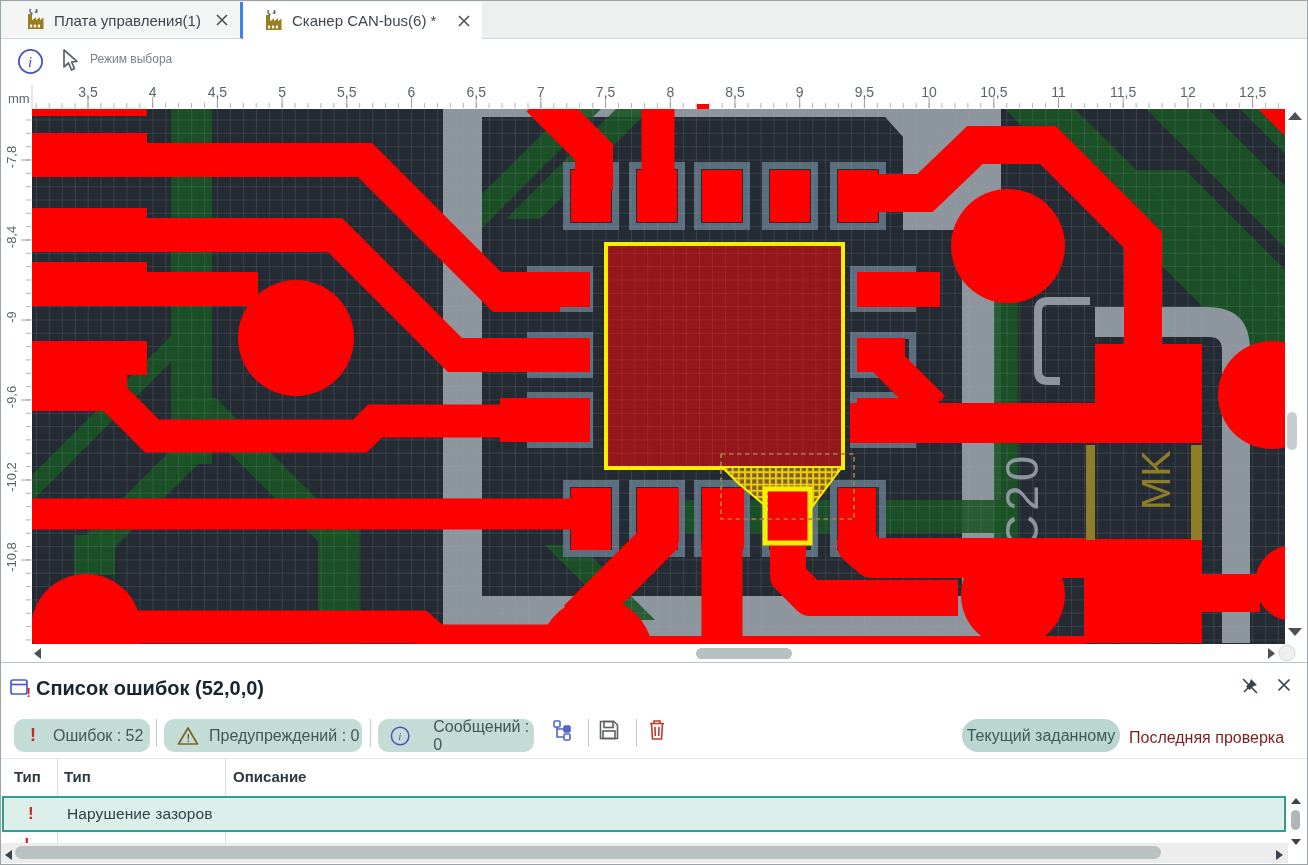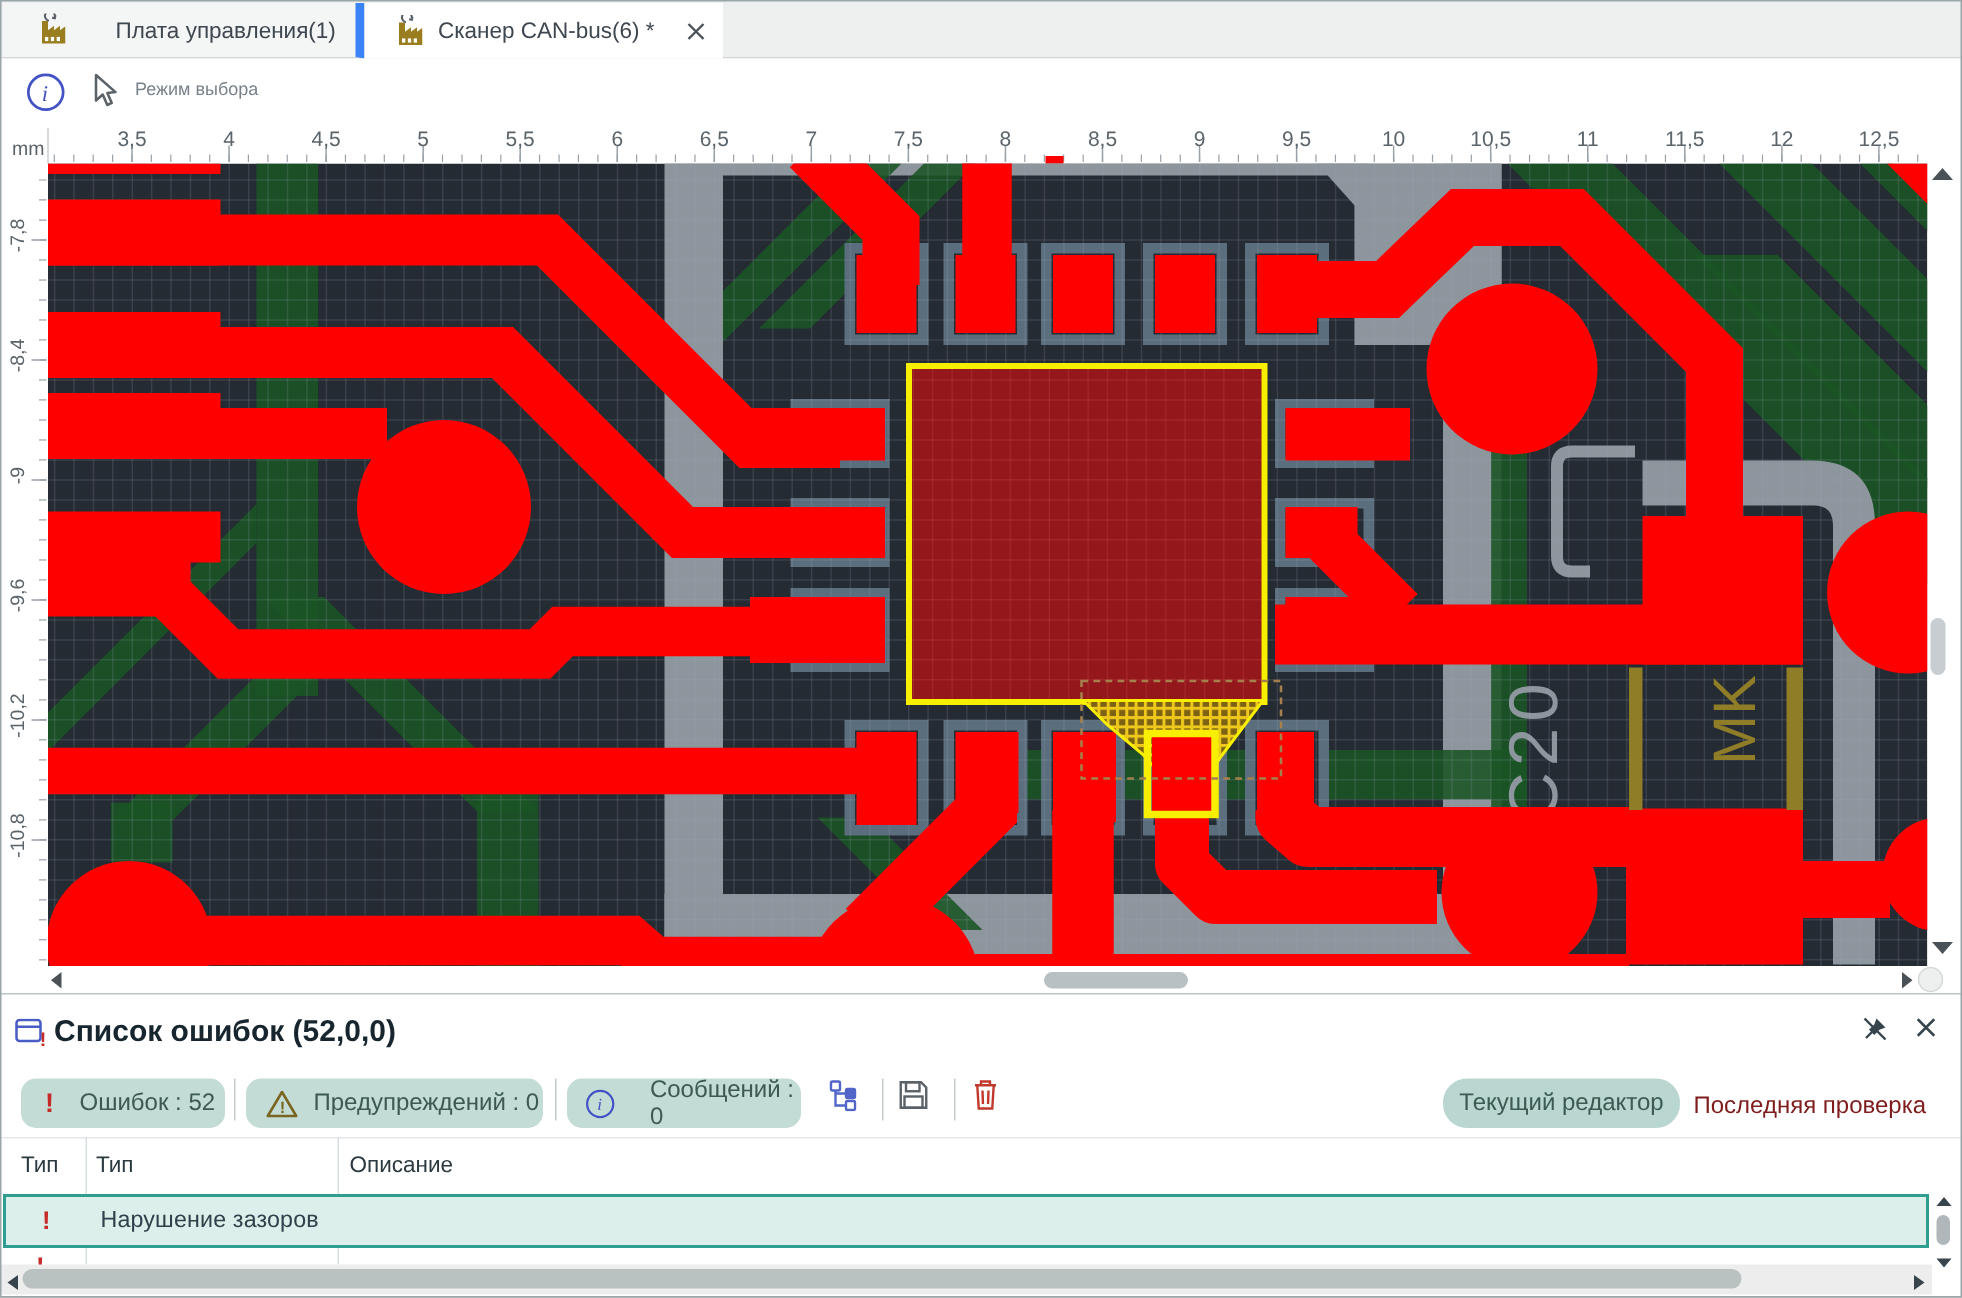--- a/index.html
+++ b/index.html
@@ -1,35 +1,35 @@
 <!DOCTYPE html>
 <html><head><meta charset="utf-8">
 <style>
 html,body{margin:0;padding:0;}
 body{width:1308px;height:865px;overflow:hidden;font-family:"Liberation Sans",sans-serif;background:#fff;position:relative;}
 .frame{position:absolute;inset:0;border:1px solid #9aa5a8;box-sizing:border-box;pointer-events:none;z-index:99;}
 
 .tabbar{position:absolute;left:0;top:0;width:1308px;height:39px;background:#eef0f0;border-bottom:1px solid #d2d6d6;box-sizing:border-box;}
 .tab{position:absolute;top:2px;height:37px;box-sizing:border-box;display:flex;align-items:center;font-size:15px;color:#3e4750;white-space:nowrap;}
-.tab1{left:2px;width:241px;background:#f4f5f5;border-right:6px solid #3b82f6;border-bottom:1px solid #d2d6d6;gap:23px;}
+.tab1{left:2px;width:241px;background:#f4f5f5;border-right:3px solid #3b82f6;border-bottom:1px solid #d2d6d6;}
 .tab2{left:243px;width:239px;background:#ffffff;}
 .tab .ticon{margin-left:22px;margin-right:8px;flex:none;}
 .tab2 .ticon{margin-left:19px;}
 .tab .x{margin-left:auto;margin-right:10px;color:#4a5258;font-size:17px;}
 
 .toolbar{position:absolute;left:0;top:39px;width:1308px;height:46px;background:#fff;}
 .tb-text{position:absolute;left:90px;top:13px;font-size:12px;color:#79828a;}
 
 .panel{position:absolute;left:0;top:662px;width:1308px;height:203px;background:#fff;border-top:1px solid #b9c4c6;box-sizing:border-box;}
 .ptitle{position:absolute;left:36px;top:14px;font-size:20px;font-weight:bold;color:#17262e;}
 .chip{position:absolute;height:33px;top:56px;background:#c3dcd5;border-radius:10px;display:flex;align-items:center;font-size:16px;color:#3c5a52;}
 .vsep{position:absolute;top:15px;width:1px;height:28px;background:#c4c9cb;}
 .lbl{position:absolute;top:66px;font-size:16px;color:#7f1d1d;}
 
-.thead{position:absolute;left:0;top:95px;width:100%;height:20px;border-top:1px solid #e4e8ea;box-sizing:border-box;font-size:15px;font-weight:normal;color:#2b3940;}
+.thead{position:absolute;left:0;top:95px;width:100%;height:20px;border-top:1px solid #e4e8ea;box-sizing:border-box;font-size:15px;font-weight:bold;color:#2b3940;}
 .thead .c1{position:absolute;left:14px;top:9px;}
 .thead .c2{position:absolute;left:64px;top:9px;}
 .thead .c3{position:absolute;left:233px;top:9px;}
 .colb{position:absolute;width:1px;background:#d8dee0;}
 .trow{position:absolute;left:2px;top:133px;width:1284px;height:36px;background:#dcefeb;border:2px solid #2f9e90;box-sizing:border-box;font-size:15px;color:#31404a;}
 .trow .e{position:absolute;left:24px;top:6px;color:#c62a28;font-weight:bold;font-size:17px;}
 .trow .t{position:absolute;left:63px;top:7px;font-size:15.5px;letter-spacing:0.1px;}
 .trow .d{position:absolute;left:231px;top:7px;white-space:nowrap;font-size:15.5px;letter-spacing:0.2px;}
 .hsb2{position:absolute;left:0px;top:180px;width:1288px;height:20px;background:#ededed;}
 .hsb2 .thumb{position:absolute;left:15px;top:3px;width:1146px;height:13px;background:#b9c1c1;border-radius:7px;}
@@ -655,21 +655,21 @@
       <svg width="20" height="23" viewBox="0 0 20 23">
         <g fill="none" stroke="#c0392b" stroke-width="1.6">
           <path d="M3 5.5 H17 M7 5.5 V3 H13 V5.5"></path>
           <path d="M4.5 5.5 L5.5 21 H14.5 L15.5 5.5"></path>
           <line x1="8" y1="9" x2="8.3" y2="18"></line>
           <line x1="12" y1="9" x2="11.7" y2="18"></line>
         </g>
       </svg>
     </span>
     <div class="chip" style="left:962px;width:158px;background:#b9d6d0;border-radius:16px;justify-content:center">
-      <span>Текущий редактор</span>
+      <span>Текущий заданному</span>
     </div>
     <div class="lbl" style="left:1129px">Последняя проверка</div>
     <div class="thead">
       <span class="c1">Тип</span>
       <span class="c2">Тип</span>
       <span class="c3">Описание</span>
     </div>
     <div class="colb" style="left:57px;top:95px;height:85px"></div>
     <div class="colb" style="left:225px;top:95px;height:85px"></div>
     <div class="trow">

